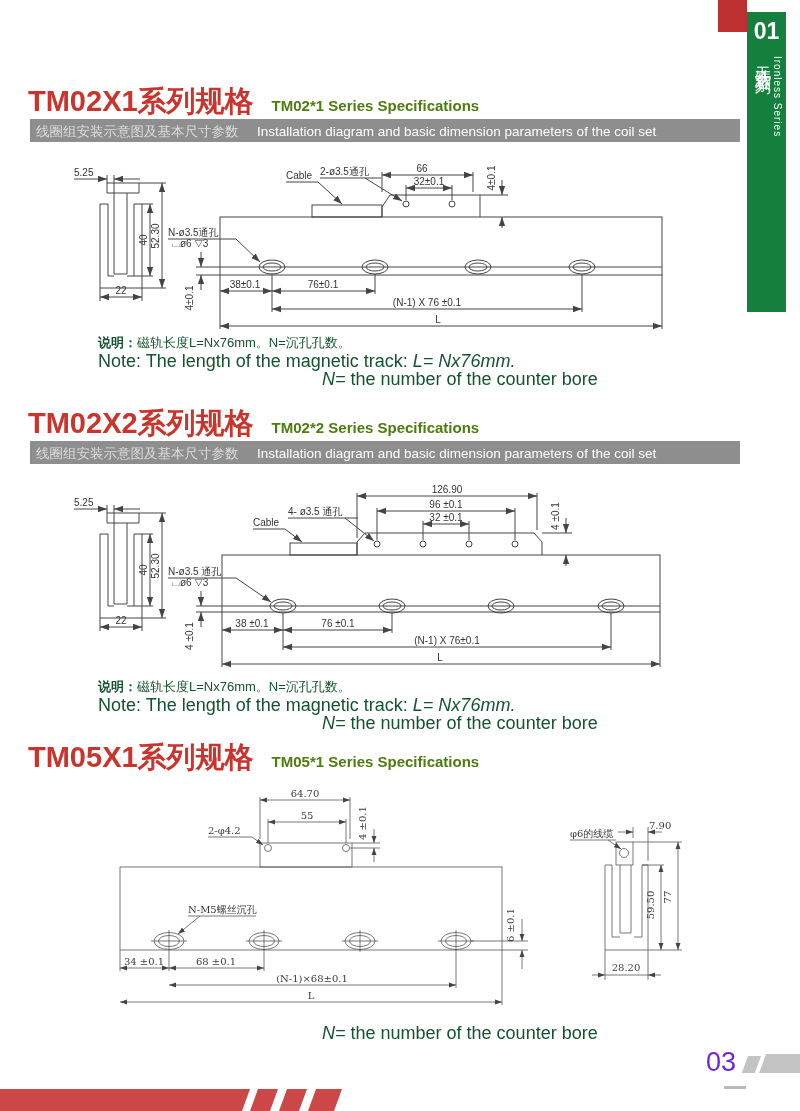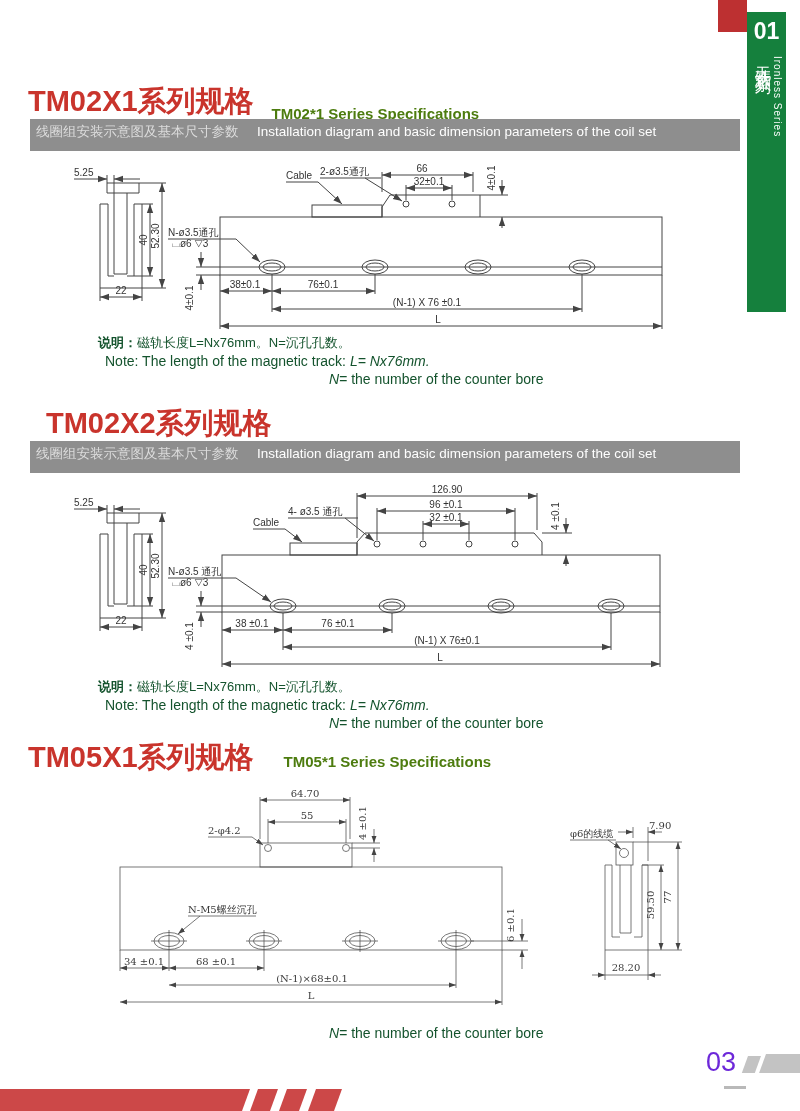--- a/index.html
+++ b/index.html
@@ -4,28 +4,28 @@
 <style>
   html,body{margin:0;padding:0;}
   body{width:800px;height:1111px;position:relative;background:#fff;overflow:hidden;
        font-family:"Liberation Sans",sans-serif;color:#222;}
   .abs{position:absolute;}
   
   .sec-title{display:flex;align-items:baseline;white-space:nowrap;}
   .sec-title .cn{font-size:29px;font-weight:bold;color:#c9342c;letter-spacing:0px;}
   .sec-title .en{font-size:15px;font-weight:bold;color:#4d7c0f;margin-left:18px;}
   
-  .banner{left:30px;width:710px;height:32px;background:#8e8e8e;line-height:23px;
+  .banner{left:30px;width:710px;height:23px;background:#8e8e8e;line-height:23px;
           padding-left:6px;box-sizing:border-box;white-space:nowrap;}
   .banner .cn{font-size:13.5px;color:#dcdcdc;}
   .banner .en{font-size:13.5px;color:#ffffff;margin-left:14px;}
   
   .note{left:98px;font-size:13px;line-height:18px;color:#14532d;}
   .note .b{font-weight:bold;}
-  .note .en{font-size:14px;margin-left:7px;}
+  .note .en{font-size:18px;}
   .note .it{font-style:italic;}
   .note .l3{padding-left:224px;}
   
   .tab{left:747px;top:0;width:39px;height:300px;background:#15803d;margin-top:12px;}
   .tab-dark{left:718px;top:0;width:29px;height:32px;background:#bd3031;}
   .tab .num{position:absolute;top:6px;left:0;width:100%;text-align:center;
             color:#fff;font-size:23px;font-weight:bold;}
   .vcn{position:absolute;left:5px;top:42px;writing-mode:vertical-rl;text-orientation:upright;
        color:#fff;font-size:16px;letter-spacing:3px;}
   .ven{position:absolute;left:25px;top:44px;writing-mode:vertical-rl;
@@ -52,21 +52,21 @@
 </head>
 <body>
 
 <div class="abs tab-dark"></div>
 <div class="abs tab">
   <div class="num">01</div>
   <div class="vcn">无铁芯系列</div>
   <div class="ven">Ironless Series</div>
 </div>
 
-<div class="abs sec-title" style="left:28px;top:82px;align-items:flex-end;">
+<div class="abs sec-title" style="left:28px;top:82px;">
   <span class="cn">TM02X1系列规格</span>
   <span class="en">TM02*1 Series Specifications</span>
 </div>
 <div class="abs banner" style="top:119px;">
   <span class="cn">线圈组安装示意图及基本尺寸参数</span>
   <span class="en">Installation diagram and basic dimension parameters of the coil set</span>
 </div>
 
 <svg style="left:50px;top:148px;" width="690" height="200">
   <defs>
@@ -156,21 +156,21 @@
     <text x="388" y="175" class="mid">L</text>
   </g>
 </svg>
 
 <div class="abs note" style="top:334px;">
   <div><span class="b">说明：</span><span>磁轨长度L=Nx76mm。N=沉孔孔数。</span></div>
   <div class="en"><span>Note: The length of the magnetic track: </span><span class="it">L= Nx76mm.</span></div>
   <div class="en l3"><span class="it">N=</span><span> the number of the counter bore</span></div>
 </div>
 
-<div class="abs sec-title" style="left:28px;top:404px;flex-direction:column;">
+<div class="abs sec-title" style="left:28px;top:404px;">
   <span class="cn">TM02X2系列规格</span>
   <span class="en">TM02*2 Series Specifications</span>
 </div>
 <div class="abs banner" style="top:441px;">
   <span class="cn">线圈组安装示意图及基本尺寸参数</span>
   <span class="en">Installation diagram and basic dimension parameters of the coil set</span>
 </div>
 
 <svg style="left:50px;top:478px;" width="690" height="200">
   <g>
@@ -261,21 +261,21 @@
     <text x="390" y="183" class="mid">L</text>
   </g>
 </svg>
 
 <div class="abs note" style="top:678px;">
   <div><span class="b">说明：</span><span>磁轨长度L=Nx76mm。N=沉孔孔数。</span></div>
   <div class="en"><span>Note: The length of the magnetic track: </span><span class="it">L= Nx76mm.</span></div>
   <div class="en l3"><span class="it">N=</span><span> the number of the counter bore</span></div>
 </div>
 
-<div class="abs sec-title" style="left:28px;top:738px;gap:12px;">
+<div class="abs sec-title" style="left:28px;top:738px;">
   <span class="cn">TM05X1系列规格</span>
   <span class="en">TM05*1  Series Specifications</span>
 </div>
 
 <svg style="left:50px;top:785px;" width="700" height="235" class="serif">
   <g>
     <rect x="210" y="58" width="92" height="24"></rect>
     <circle cx="218" cy="63" r="3.5"></circle>
       <circle cx="296" cy="63" r="3.5"></circle>
     <line x1="210" y1="54" x2="210" y2="12"></line>

